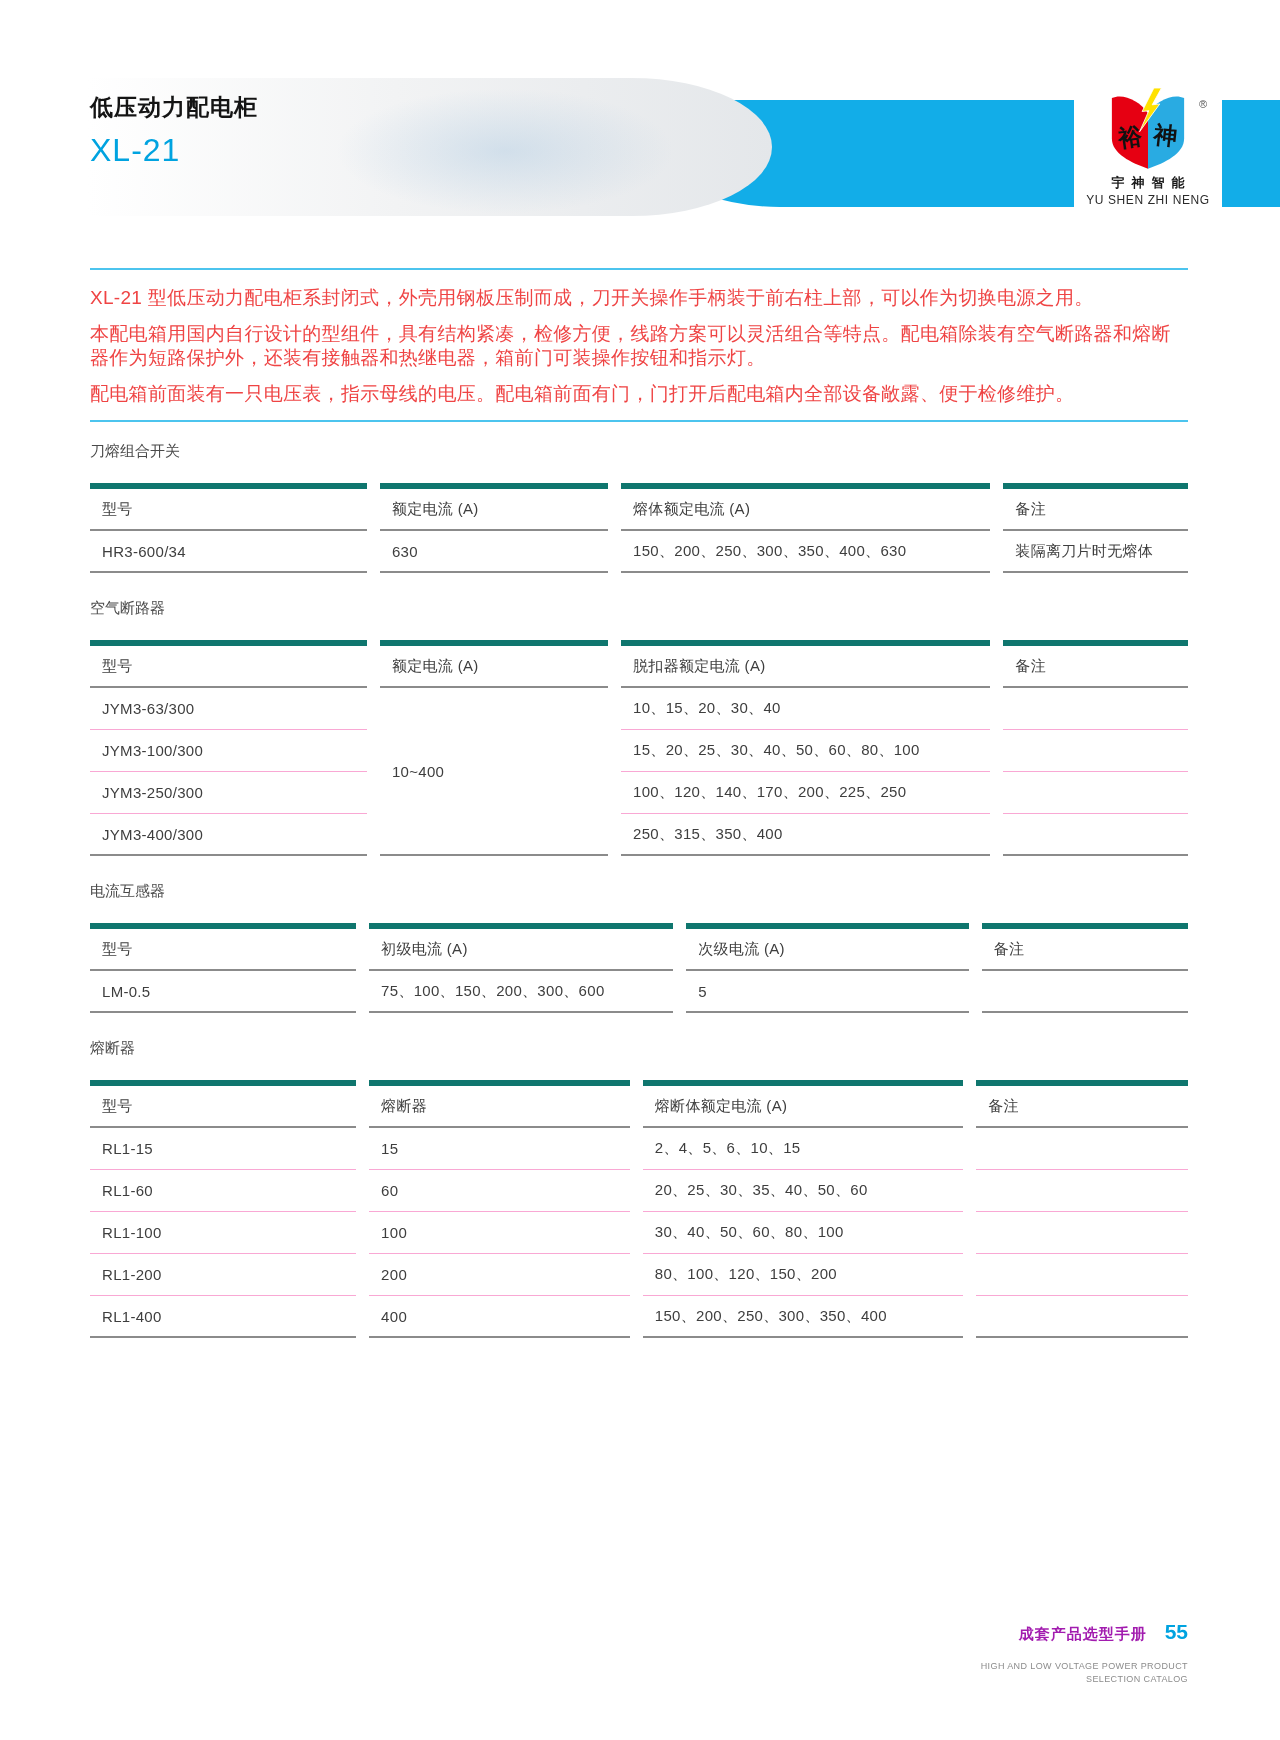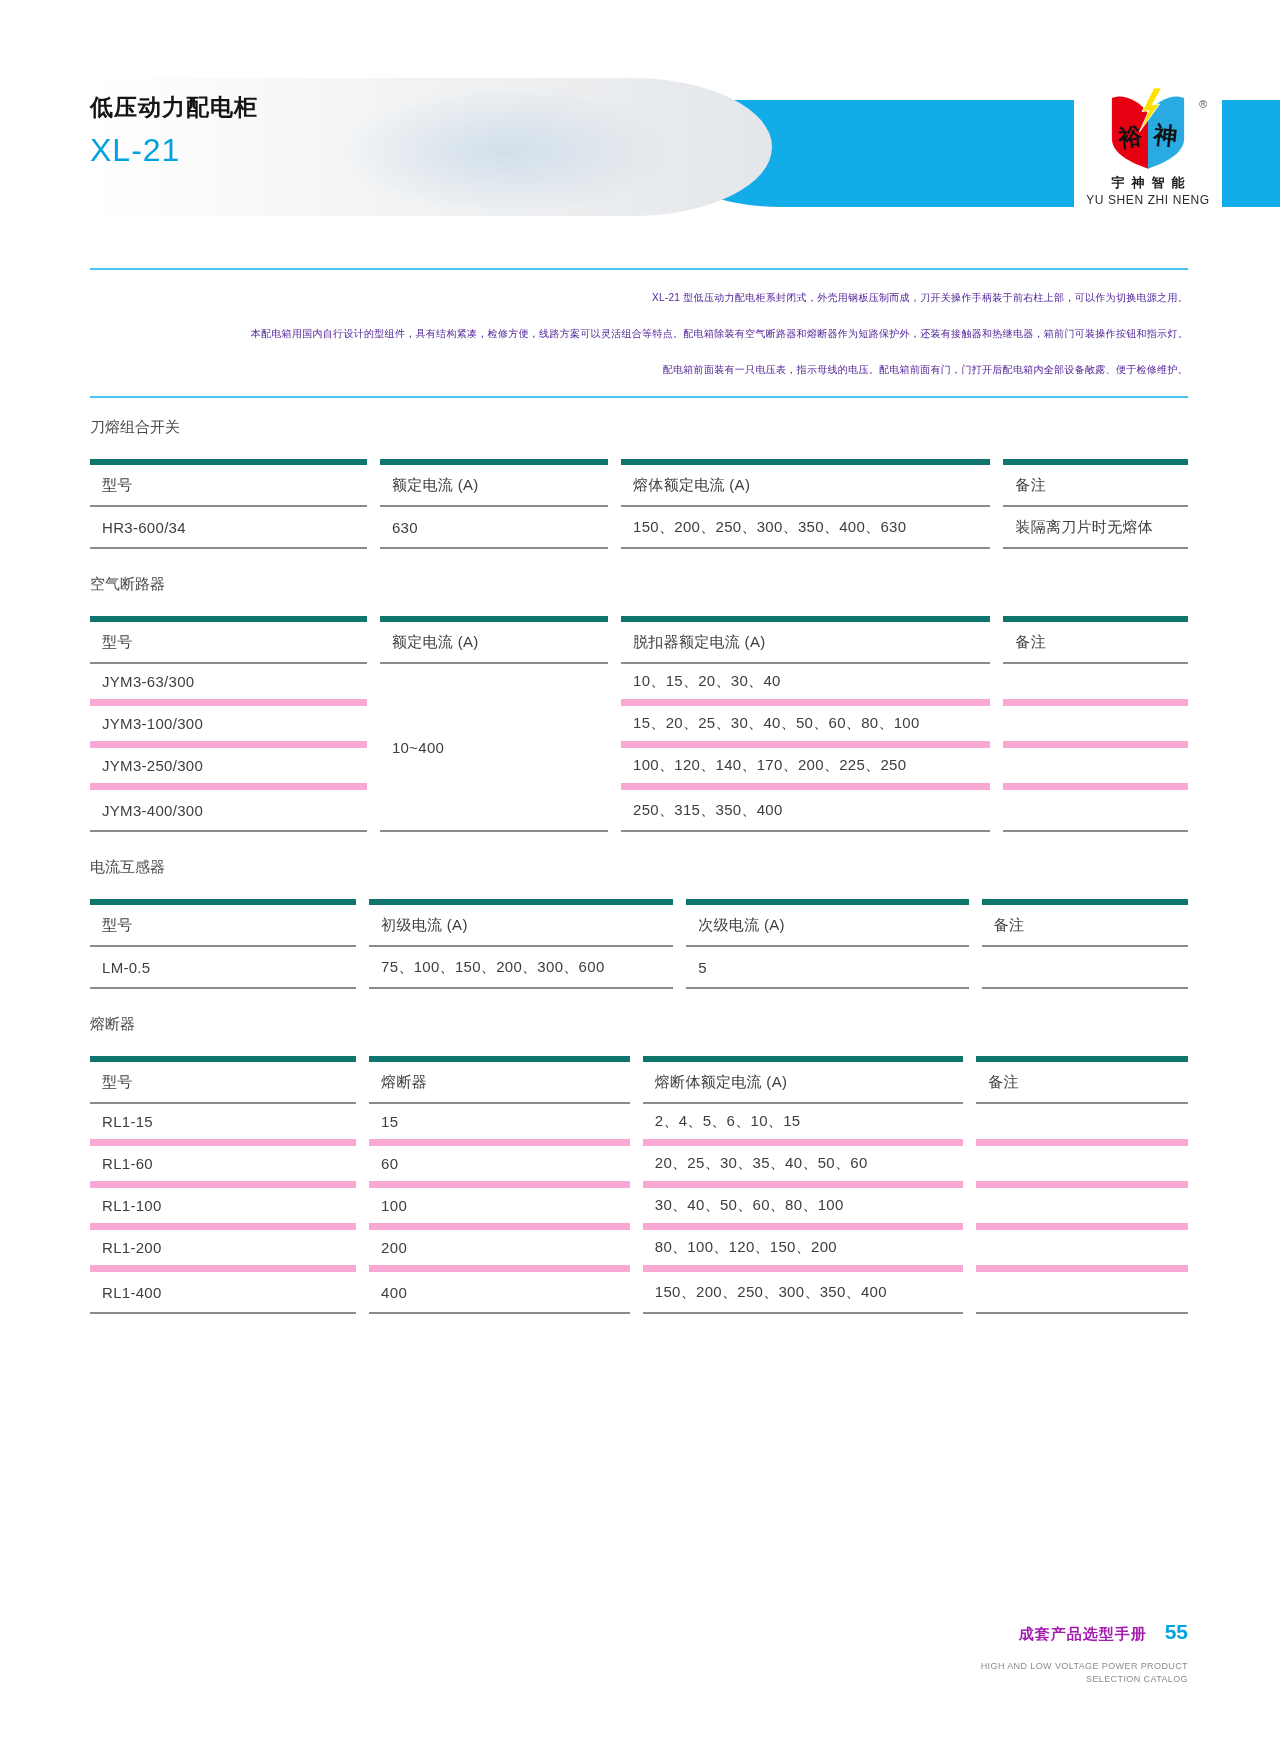--- a/index.html
+++ b/index.html
@@ -26,31 +26,31 @@
               display:flex; flex-direction:column; align-items:center; justify-content:flex-start; padding-top:4px; }
   .logo-shield { position:relative; width:86px; height:84px; }
   .reg-mark { position:absolute; right:-16px; top:10px; font-size:11px; color:#555; }
   .logo-zh { font-size:13px; font-weight:700; color:#1a1a1a; letter-spacing:7px; margin-top:2px; white-space:nowrap; text-indent:7px; }
   .logo-en { font-size:12px; color:#2a2a2a; letter-spacing:.6px; margin-top:1px; white-space:nowrap; }
 
   
   .content { position:absolute; left:90px; top:254px; width:1098px; }
   .sec-heading { font-size:17px; font-weight:700; color:#00a3e0; letter-spacing:.5px; }
   .sec-rule { border:none; border-top:2px solid #4cc4ee; margin-top:14px; }
-  .para { font-size:10px; line-height:24px; color:#4c1d95; margin-top:12px; letter-spacing:.3px;text-align:right; }
+  .para { font-size:19px; line-height:24px; color:#ef4444; margin-top:12px; letter-spacing:.3px; }
   .para:first-of-type { margin-top:16px; }
   .params-heading { margin-top:100px; }
   .tbl-label { font-size:15px; color:#4a4a4a; margin-top:26px; }
   .tbl-label.first { margin-top:20px; }
   .tbl-wrap { margin-top:22px; }
 
   table.ptable { width:calc(100% + 26px); margin:0 -13px; border-collapse:separate; border-spacing:13px 0; table-layout:fixed; }
   table.ptable th { text-align:left; font-weight:400; font-size:15px; color:#3e3e3e; height:48px;
                     border-top:6px solid #0f766e; border-bottom:2px solid #8b8b8b; padding-left:12px; letter-spacing:.3px; }
-  table.ptable td { font-size:15px; color:#3e3e3e; height:42px; border-bottom:7px solid #f9a8d4;
+  table.ptable td { font-size:15px; color:#3e3e3e; height:42px; border-bottom:1px solid #f9a8d4;
                     padding-left:12px; letter-spacing:.3px; vertical-align:middle; }
   table.ptable tr:last-child td { border-bottom:2px solid #8b8b8b; }
   table.ptable td.merged { border-bottom:2px solid #8b8b8b; vertical-align:middle; }
 
   
   .footer { position:absolute; right:92px; top:1620px; text-align:right; }
   .footer-main { display:flex; align-items:baseline; justify-content:flex-end; gap:18px; }
   .footer-zh { font-size:15px; color:#a21caf; letter-spacing:1px;font-weight:bold; }
   .footer-num { font-size:21px; color:#00a3e0; font-weight:700; }
   .footer-en { font-size:9px; color:#8c8c8c; letter-spacing:.4px; line-height:13px; margin-top:16px; }

